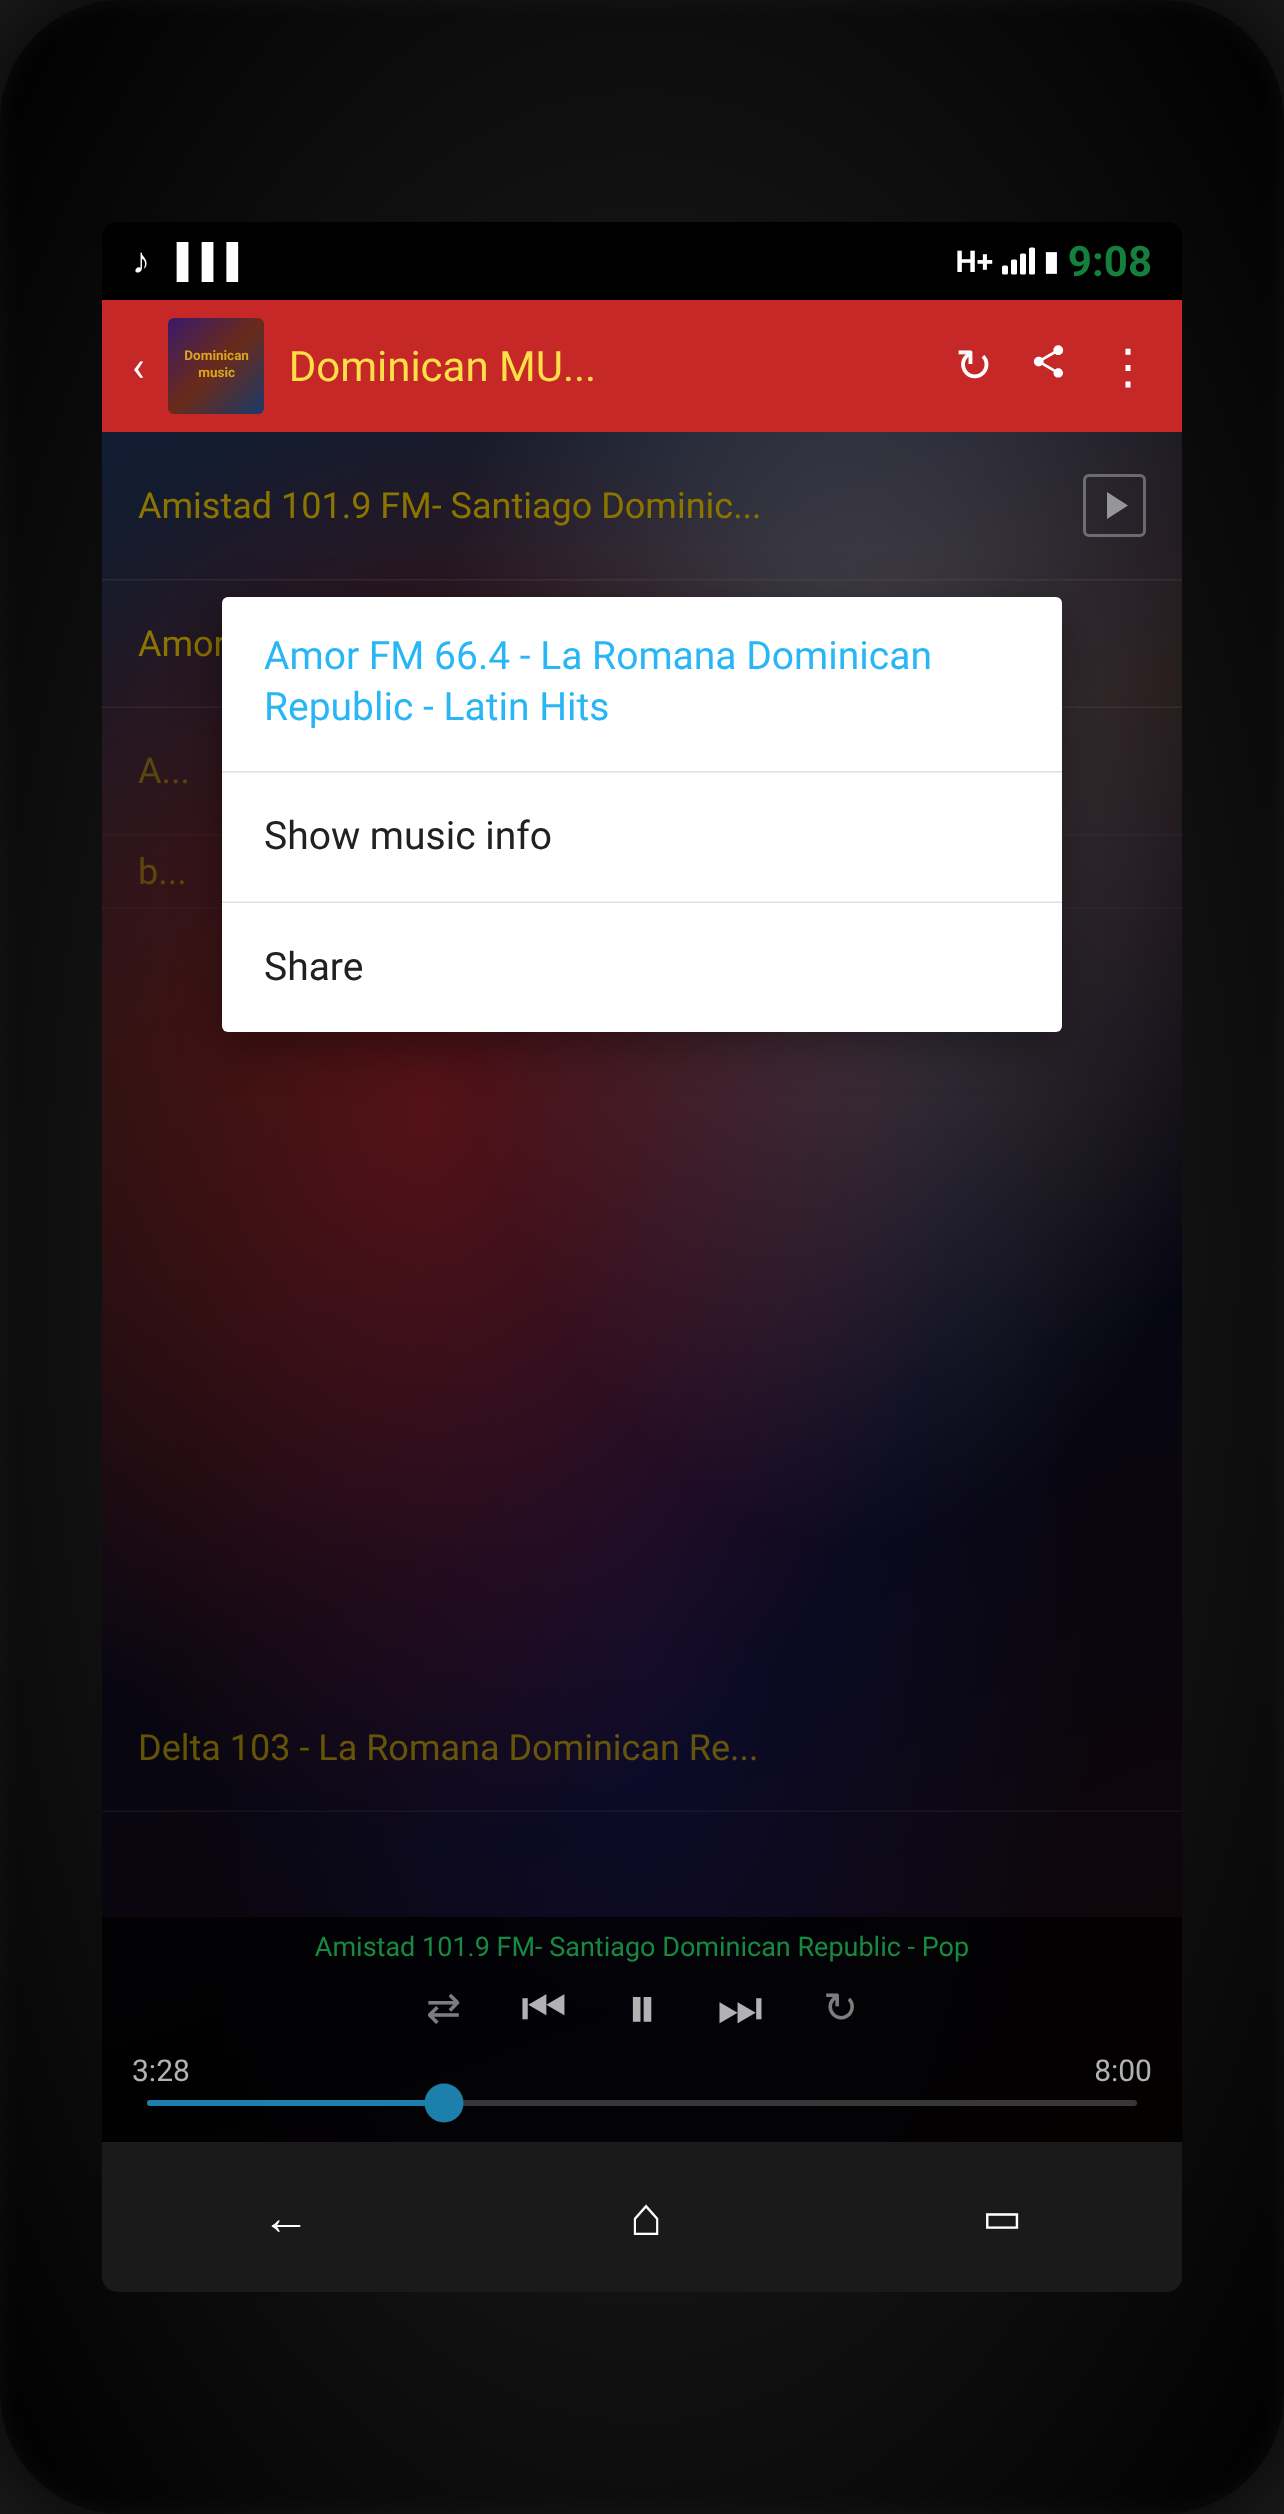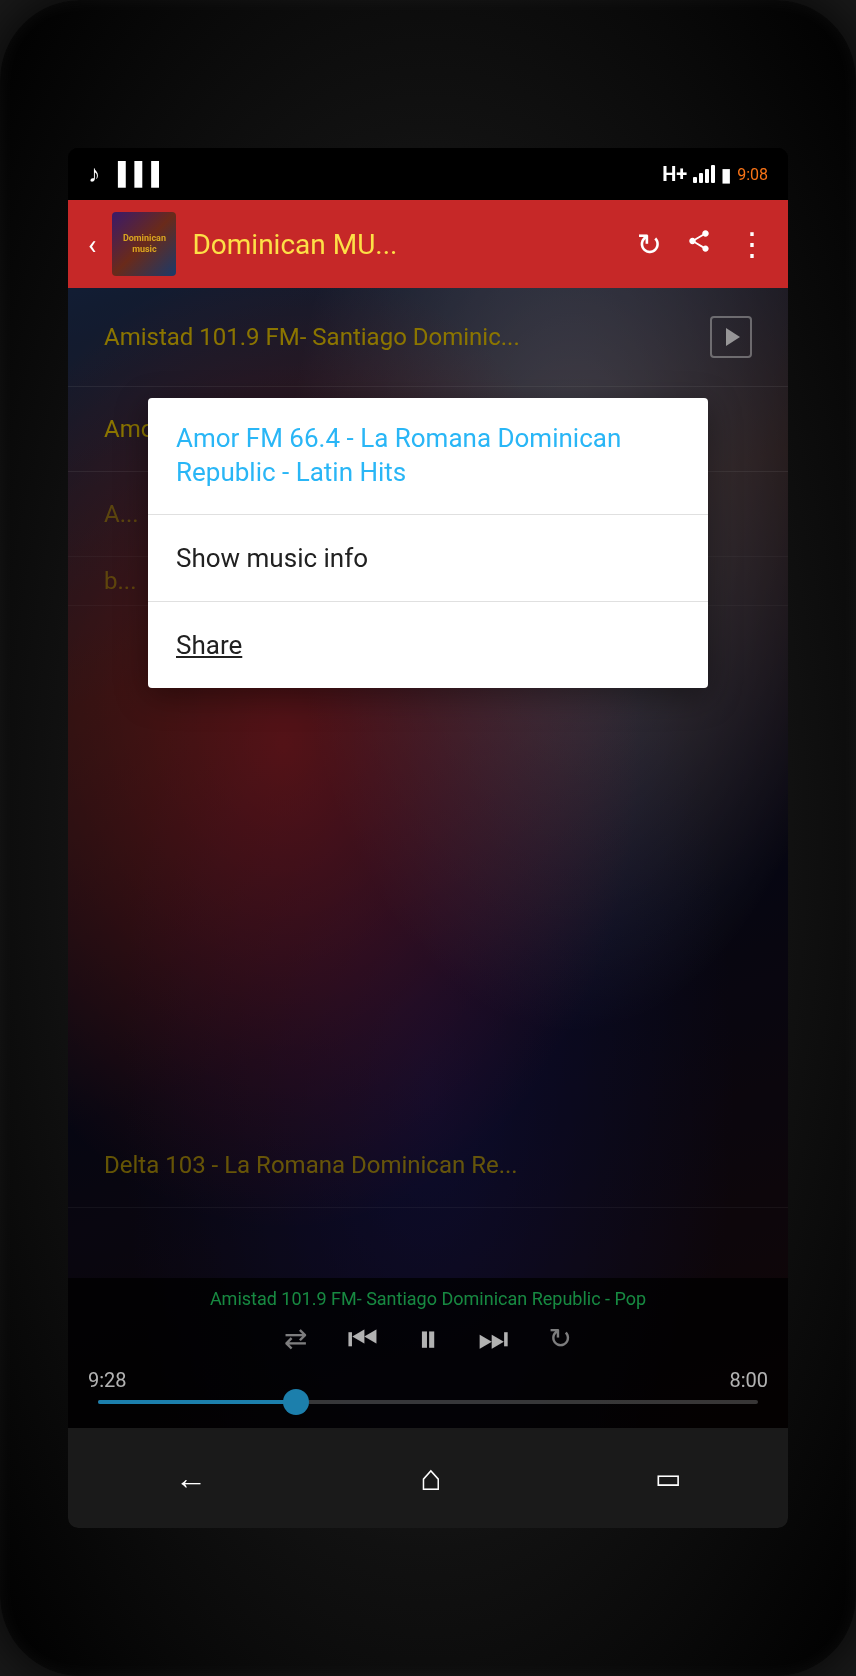--- a/index.html
+++ b/index.html
@@ -80,23 +80,23 @@
       height: 18px;
     }
 
     .signal-bar {
       background: #fff;
       width: 4px;
       border-radius: 1px;
     }
 
     .time-text {
-      color: #f97316;
-      font-size: 16px;
-      font-weight: normal;
+      color: #15803d;
+      font-size: 28px;
+      font-weight: bold;
     }
 
     
     .app-bar {
       background: #c62828;
       height: 88px;
       display: flex;
       align-items: center;
       padding: 0 20px;
       gap: 16px;
@@ -173,21 +173,21 @@
       z-index: 0;
     }
 
     .radio-list {
       position: relative;
       z-index: 1;
       padding: 0;
     }
 
     .radio-item {
-      padding: 28px 36px;
+      padding: 28px 24px;
       border-bottom: 1px solid rgba(255,255,255,0.1);
       display: flex;
       align-items: center;
       justify-content: space-between;
     }
 
     .radio-item-text {
       color: #c8a800;
       font-size: 24px;
     }
@@ -243,21 +243,20 @@
     .context-menu-item {
       padding: 28px 28px;
       color: #212121;
       font-size: 26px;
       border-bottom: 1px solid #e0e0e0;
       cursor: pointer;
     }
 
     .context-menu-item:last-child {
       border-bottom: none;
-      text-decoration: underline;
     }
 
     
     .player-bar {
       position: absolute;
       bottom: 0; left: 0; right: 0;
       background: rgba(0,0,0,0.75);
       padding: 10px 20px 14px;
       z-index: 5;
     }
@@ -426,21 +425,21 @@
       <div class="player-bar">
         <div class="now-playing-text">Amistad 101.9 FM-  Santiago Dominican Republic  - Pop</div>
         <div class="player-controls">
           <span class="player-control-icon" style="font-size:28px;">⇄</span>
           <span class="player-control-icon active">⏮</span>
           <span class="player-control-icon active" style="font-size:40px;">⏸</span>
           <span class="player-control-icon active">⏭</span>
           <span class="player-control-icon" style="font-size:28px;">↻</span>
         </div>
         <div class="player-time-row">
-          <span class="player-time">9:28</span>
+          <span class="player-time">3:28</span>
           <span class="player-time">8:00</span>
         </div>
         <div class="progress-bar">
           <div class="progress-fill"></div>
           <div class="progress-thumb"></div>
         </div>
       </div>
     </div>
 
     <div class="nav-bar">

